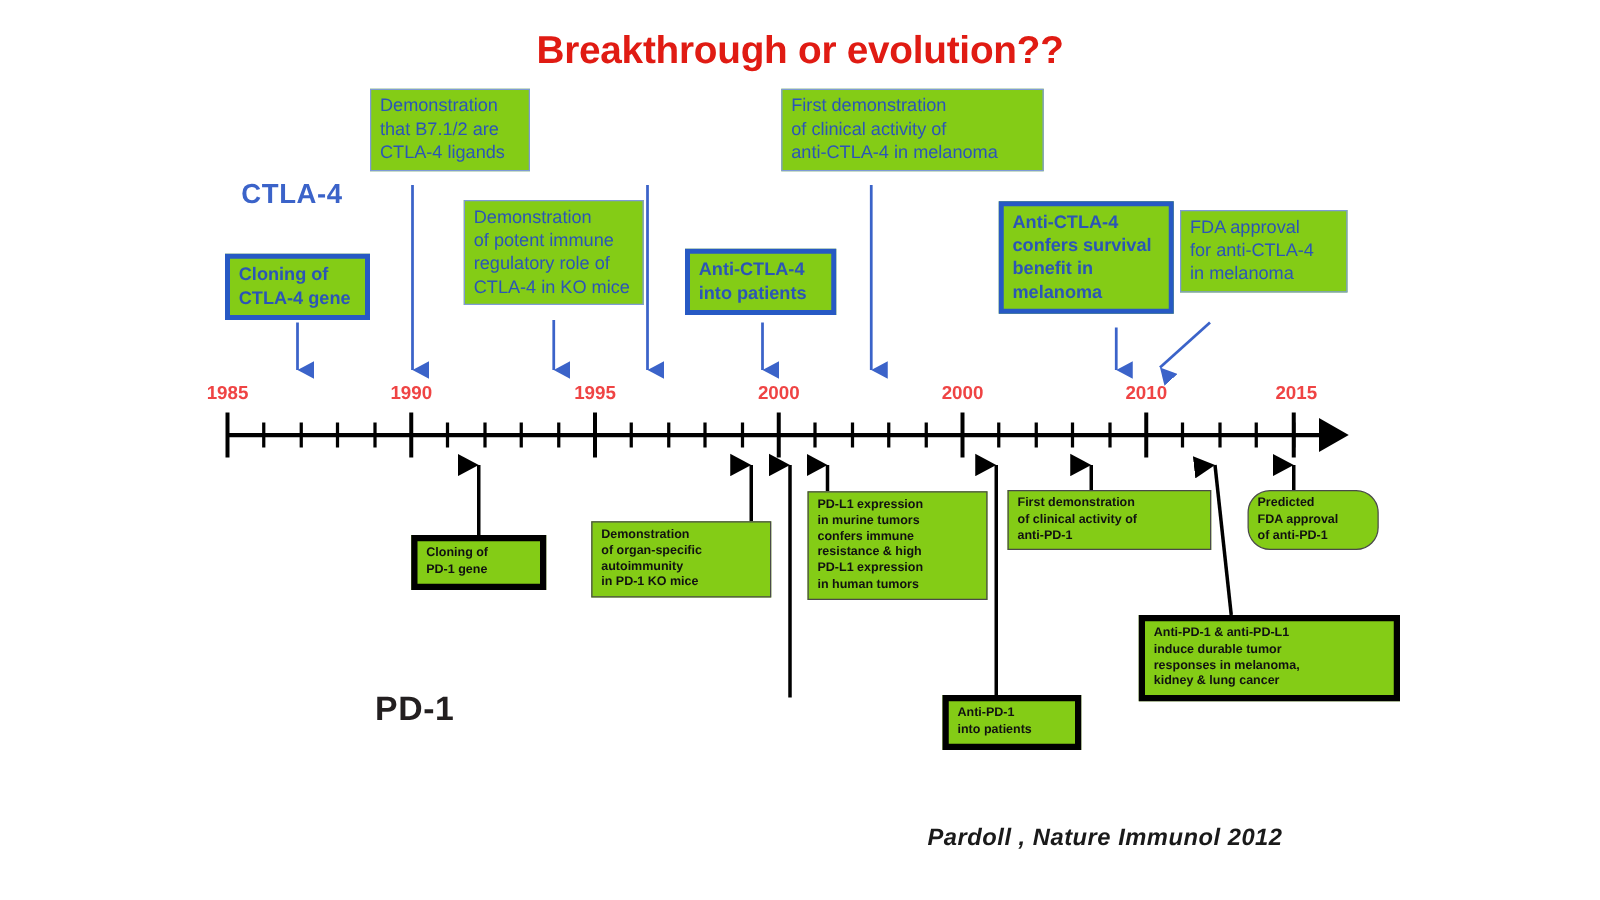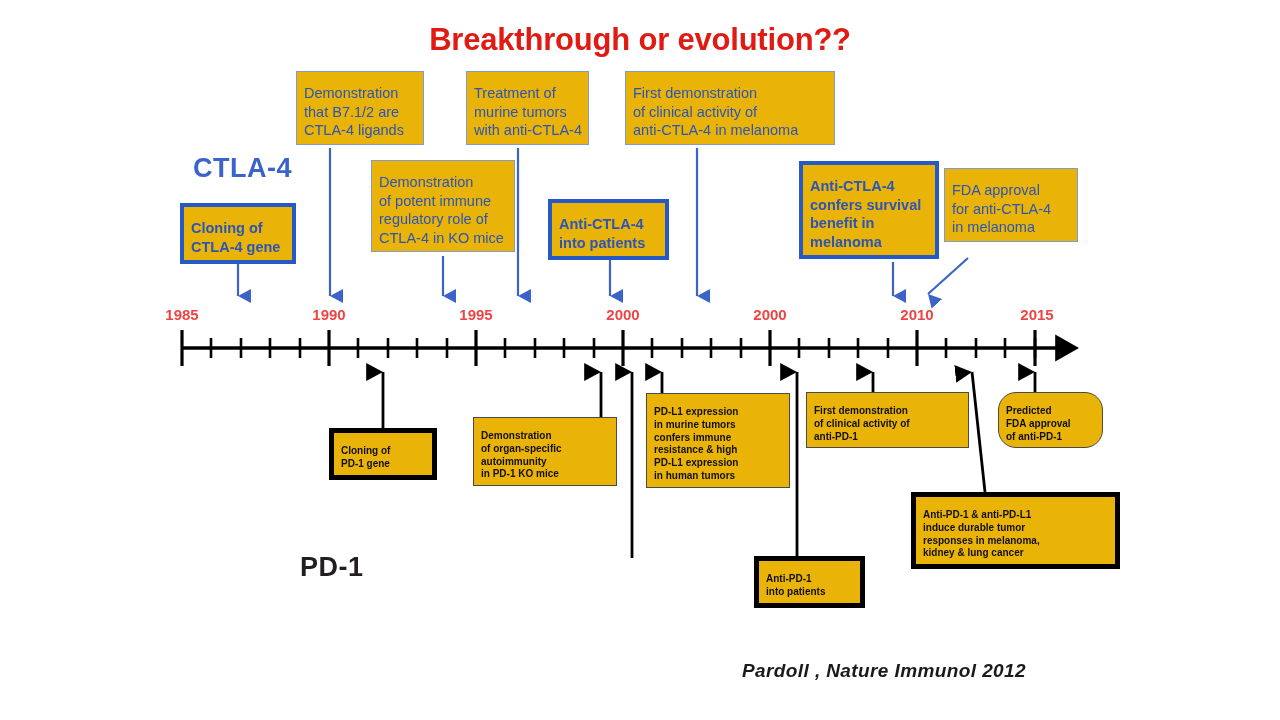--- a/index.html
+++ b/index.html
@@ -16,45 +16,45 @@
   #title{
     position:absolute;left:0;top:22px;width:1280px;
     text-align:center;
     color:#e01b13;
     font-size:31px;font-weight:bold;
     letter-spacing:-0.2px;
   }
 
   
   #ctla4-label{
-    position:absolute;left:193px;top:153px;
-    color:#3b63c9;font-size:27px;font-weight:bold;letter-spacing:0.5px;
+    position:absolute;left:193px;top:142px;
+    color:#3b63c9;font-size:22px;font-weight:bold;letter-spacing:0.5px;
   }
   #pd1-label{
     position:absolute;left:300px;top:552px;
     color:#231f20;font-size:27px;font-weight:bold;letter-spacing:0.5px;
   }
 
   
   #citation{
     position:absolute;left:742px;top:660px;
     color:#1a1a1a;font-size:19px;font-style:italic;font-weight:600;
     letter-spacing:0.4px;
   }
 
   
   #lines{position:absolute;left:0;top:0;width:1280px;height:720px;pointer-events:none;}
 
   
   .box{
     position:absolute;
     box-sizing:border-box;
-    background:#eab308;
+    background:#84cc16;
     line-height:1.28;
-    padding:12px 6px 4px 7px;
+    padding:4px 6px 4px 7px;
     white-space:pre-line;
   }
   .box.blue{
     color:#2b55b7;
     border:1px solid #7f9bd6;
     font-size:14.5px;
     font-weight:500;
   }
   .box.blue.thick{
     border:4px solid #2759c4;
@@ -204,23 +204,20 @@
 
   <div class="box blue" style="left:296px;top:71px;width:128px;">Demonstration
 that B7.1/2  are
 CTLA-4 ligands</div>
 
   <div class="box blue" style="left:371px;top:160px;width:144px;">Demonstration
 of potent immune
 regulatory role of
 CTLA-4 in KO mice</div>
 
-  <div class="box blue" style="left:466px;top:71px;width:123px;">Treatment of
-murine tumors
-with anti-CTLA-4</div>
 
   <div class="box blue thick" style="left:548px;top:199px;width:121px;">Anti-CTLA-4
 into patients</div>
 
   <div class="box blue" style="left:625px;top:71px;width:210px;">First demonstration
 of clinical activity of
 anti-CTLA-4 in melanoma</div>
 
   <div class="box blue thick" style="left:799px;top:161px;width:140px;">Anti-CTLA-4
 confers survival

